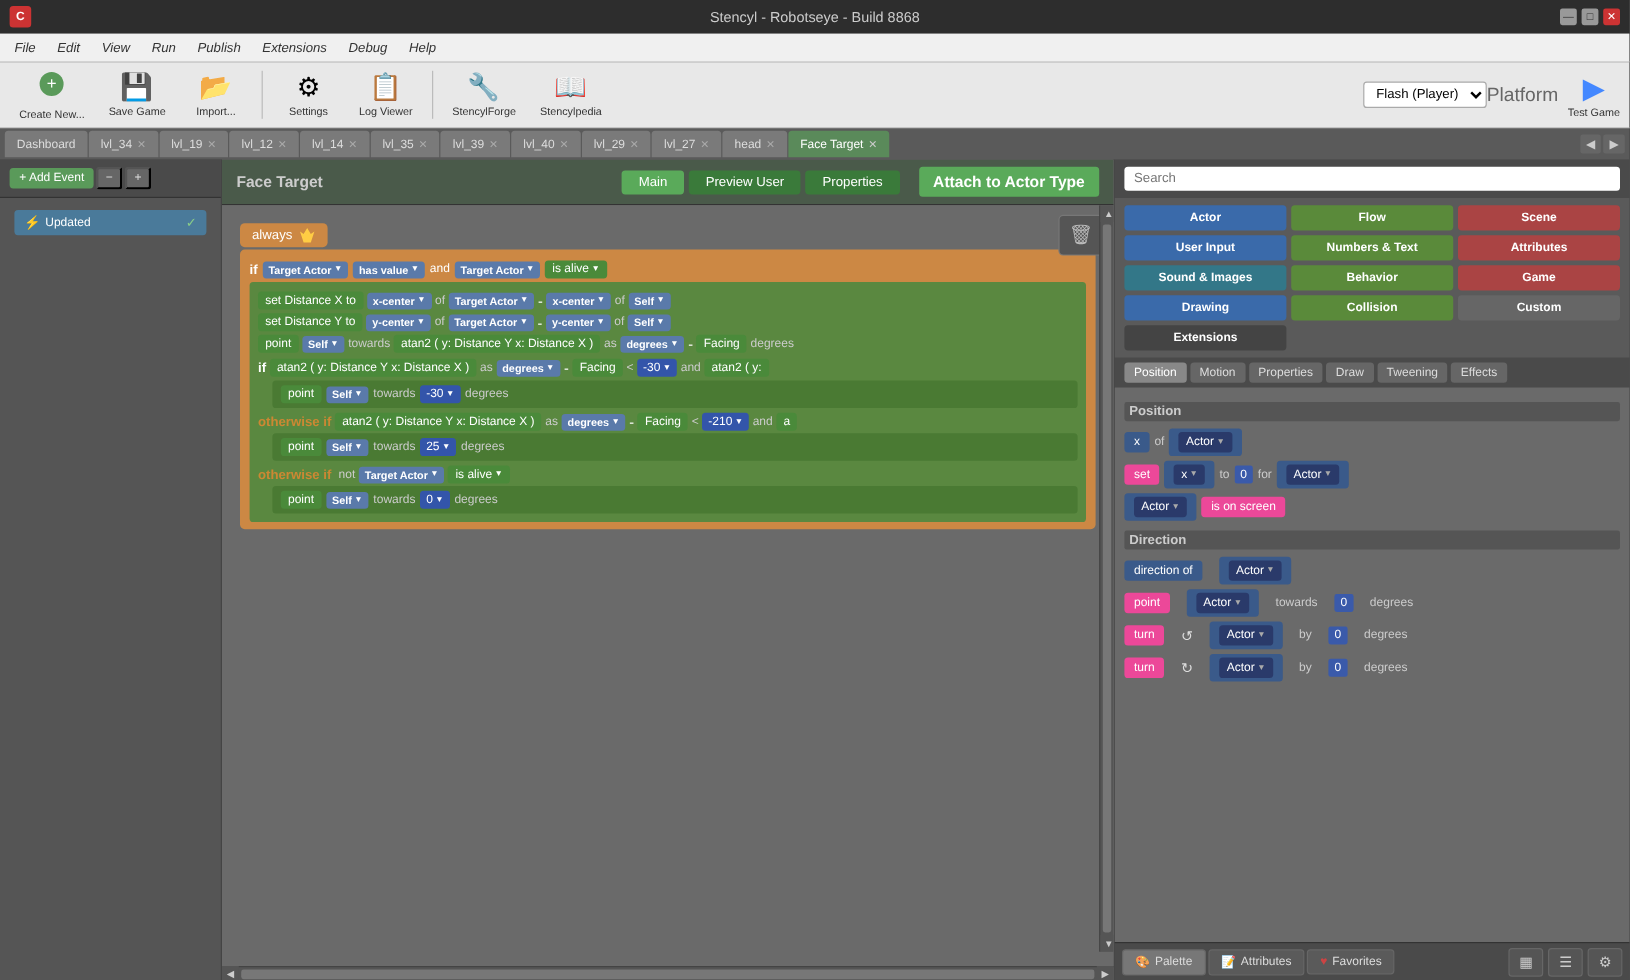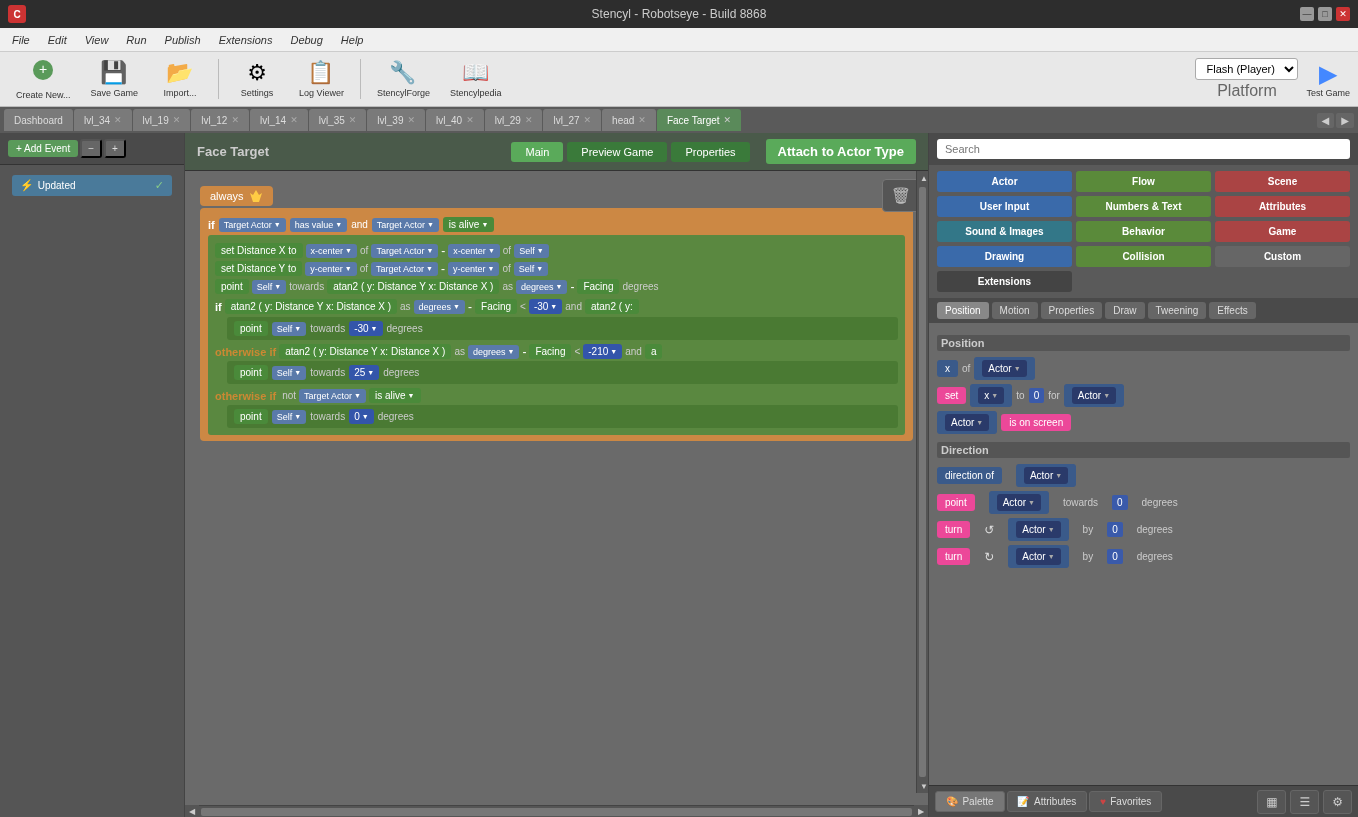--- a/index.html
+++ b/index.html
@@ -84,21 +84,21 @@
     .direction-section { color: #ccc; font-size: 11px; font-weight: bold; margin: 8px 0 6px 0; padding: 2px 4px; background: #555; border-radius: 2px; }
     .dir-row { display: flex; align-items: center; gap: 14px; margin: 4px 0; flex-wrap: wrap; }
     .zero-badge { background: #3a5aaa; color: white; padding: 2px 5px; border-radius: 2px; font-size: 10px; }
 
     
     #bottom-bar { background: #4a4a4a; height: 32px; display: flex; align-items: center; gap: 2px; padding: 0 6px; border-top: 1px solid #333; }
     .palette-btn { background: #5a5a5a; color: #ddd; border: 1px solid #666; padding: 4px 10px; border-radius: 3px; cursor: pointer; font-size: 10px; display: flex; align-items: center; gap: 4px; }
     .palette-btn.active { background: #777; }
     #bottom-right { margin-left: auto; display: flex; gap: 4px; }
     .icon-btn { background: #555; border: 1px solid #666; padding: 4px 8px; border-radius: 3px; cursor: pointer; color: #ccc; font-size: 12px; }
-    .bl { background: #3a6aaa; color: white; padding: 2px 6px; border-radius: 3px; font-size: 10px; display: inline-flex; align-items: center; gap: 2px; }
+    .bl { background: #3a6aaa; color: white; padding: 2px 6px; border-radius: 3px; font-size: 10px; display: inline-flex; align-items: center; gap: 2px; font-weight: bold; }
     .dd { background: #5a7aaa; color: white; padding: 2px 5px; border-radius: 3px; font-size: 9px; display: inline-flex; align-items: center; gap: 2px; }
     .dd::after { content: '▼'; font-size: 7px; }
     .gr { background: #4a8a3a; color: white; padding: 2px 6px; border-radius: 3px; font-size: 10px; display: inline-flex; align-items: center; gap: 2px; }
     .nb { background: #3355aa; color: white; padding: 2px 5px; border-radius: 3px; font-size: 10px; }
     .scroll-btn { background: #555; color: #ccc; border: none; width: 14px; height: 14px; font-size: 8px; cursor: pointer; display: flex; align-items: center; justify-content: center; }
   </style>
 </head>
 <body>
 
 <div id="titlebar">
@@ -152,21 +152,21 @@
   <div class="toolbar-sep"></div>
   <div class="toolbar-btn">
     <div class="icon">🔧</div>
     <span class="label">StencylForge</span>
   </div>
   <div class="toolbar-btn">
     <div class="icon">📖</div>
     <span class="label">Stencylpedia</span>
   </div>
   <div class="platform-area">
-    <div style="display:flex;flex-direction:column;align-items:center;">
+    <div style="display:flex;flex-direction:row;align-items:center;">
       <select class="platform-select">
         <option>Flash (Player)</option>
       </select>
       <span class="platform-label">Platform</span>
     </div>
     <div style="display:flex;flex-direction:column;align-items:center;">
       <span style="font-size:24px;color:#4488ff;cursor:pointer;">▶</span>
       <span class="label" style="font-size:9px;color:#333;">Test Game</span>
     </div>
   </div>
@@ -247,21 +247,21 @@
         <span class="check">✓</span>
       </div>
     </div>
   </div>
 
   <div id="canvas-area">
     <div id="canvas-header">
       <span style="color:#ccc;font-size:13px;font-weight:bold;">Face Target</span>
       <div style="margin-left:auto;display:flex;gap:4px;">
         <button class="canvas-tab-btn active">Main</button>
-        <button class="canvas-tab-btn">Preview Game</button>
+        <button class="canvas-tab-btn">Preview User</button>
         <button class="canvas-tab-btn">Properties</button>
       </div>
       <button class="attach-btn" style="margin-left:8px;">Attach to Actor Type</button>
     </div>
 
     <div id="canvas-body">
       <div id="trash-btn">🗑</div>
 
       <div style="position:absolute;right:0;top:0;bottom:12px;width:12px;background:#555;border-left:1px solid #444;display:flex;flex-direction:column;">
         <button class="scroll-btn">▲</button>

